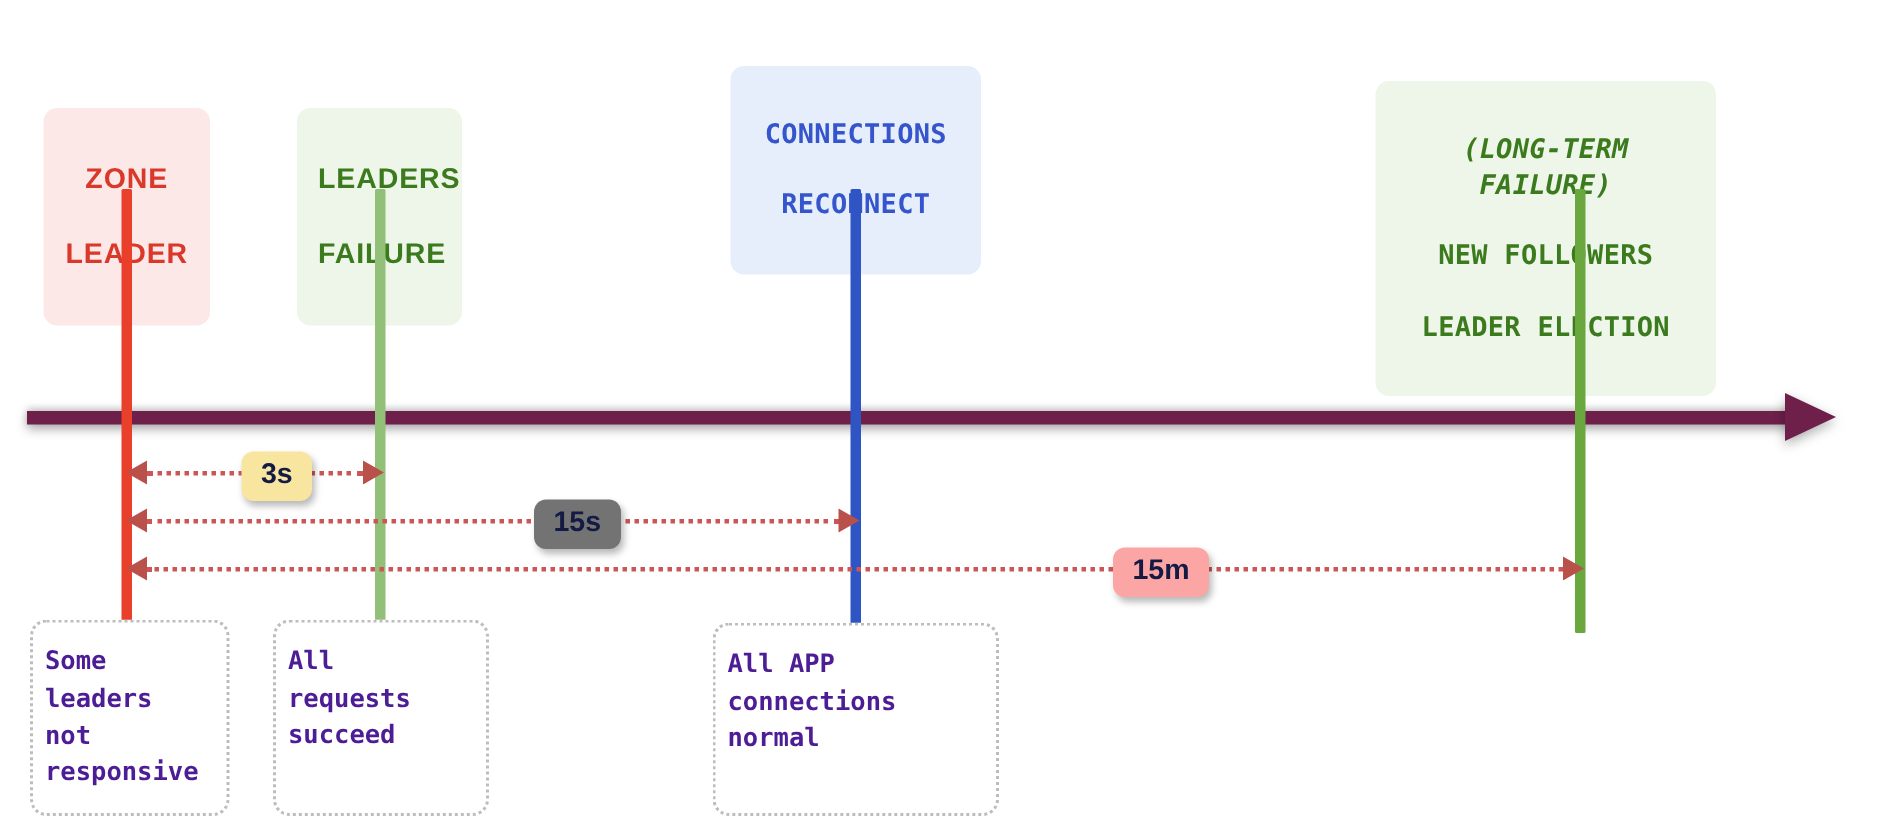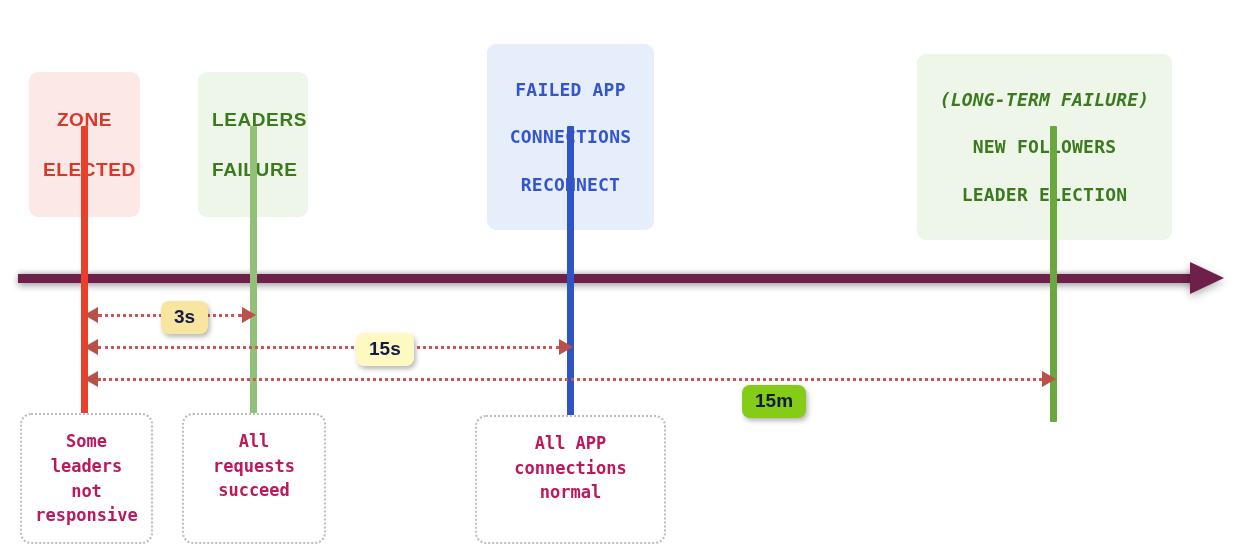--- a/index.html
+++ b/index.html
@@ -112,25 +112,25 @@
     white-space: nowrap;
   }
 
   
   .outcome-box {
     position: absolute;
     border: 2px dotted #bdbdbd;
     border-radius: 11px;
     background: #ffffff;
     box-sizing: border-box;
-    text-align: center;
+    text-align: left;
     font-family: "DejaVu Sans Mono", monospace;
     font-weight: bold;
     font-size: 17px;
-    color: #be185d;
+    color: #4c1d95;
     line-height: 1.45;
     padding: 14px 8px;
     display: flex;
     flex-direction: column;
     align-items: center;
   }
   .outcome-box .para {
     white-space: pre-line;
     width: 100%;
   }
@@ -141,64 +141,63 @@
 </head>
 <body>
 
 <div id="canvas">
 
   <div class="timeline-bar" style="background: rgb(110, 31, 74);"></div>
   <div class="timeline-arrowhead" style="border-left-color: rgb(110, 31, 74);"></div>
 
   <div class="event-label sans" style="left: 29px; top: 72px; width: 111px; background: rgb(252, 233, 231); color: rgb(217, 56, 43);">
     <span class="line">ZONE</span>
-    <span class="line">ELECTED</span>
+    <span class="line">LEADER</span>
   </div>
   <div class="event-line" style="left: 81px; top: 126px; height: 296px; background: rgb(232, 64, 42);"></div>
 
   <div class="event-label sans" style="left: 198px; top: 72px; width: 110px; background: rgb(237, 246, 233); color: rgb(60, 122, 30);">
     <span class="line">LEADERS</span>
     <span class="line">FAILURE</span>
   </div>
   <div class="event-line" style="left: 250px; top: 126px; height: 296px; background: rgb(147, 192, 120);"></div>
 
   <div class="event-label mono" style="left: 487px; top: 44px; width: 167px; background: rgb(230, 237, 251); color: rgb(52, 85, 204);">
-    <span class="line">FAILED APP</span>
     <span class="line">CONNECTIONS</span>
     <span class="line">RECONNECT</span>
   </div>
   <div class="event-line" style="left: 567px; top: 126px; height: 296px; background: rgb(47, 85, 196);"></div>
 
-  <div class="event-label mono" style="left: 917px; top: 54px; width: 255px; background: rgb(237, 246, 233); color: rgb(60, 122, 30);">
+  <div class="event-label mono" style="left: 917px; top: 54px; width: 227px; background: rgb(237, 246, 233); color: rgb(60, 122, 30);">
     <span class="line-italic">(LONG-TERM FAILURE)</span>
     <span class="line">NEW FOLLOWERS</span>
     <span class="line">LEADER ELECTION</span>
   </div>
   <div class="event-line" style="left: 1050px; top: 126px; height: 296px; background: rgb(106, 168, 63);"></div>
 
   <div class="duration-row" style="left:84px; top:307px; width:172px;">
     <span class="arrow-left" style="left:0px;"></span>
     <span class="dotted-line" style="left: 14px; width: 144px; border-top-color: rgb(204, 85, 85);"></span>
     <span class="arrow-right" style="left:158px;"></span>
   </div>
   <div class="duration-badge" style="left: 161px; top: 301px; background: rgb(248, 229, 160); color: rgb(19, 26, 68);">3s</div>
 
   <div class="duration-row" style="left:84px; top:339px; width:489px;">
     <span class="arrow-left" style="left:0px;"></span>
     <span class="dotted-line" style="left: 14px; width: 461px; border-top-color: rgb(204, 85, 85);"></span>
     <span class="arrow-right" style="left:475px;"></span>
   </div>
-  <div class="duration-badge" style="left: 356px; top: 333px; background: #fef9c3; color: rgb(19, 26, 68);">15s</div>
+  <div class="duration-badge" style="left: 356px; top: 333px; background: #737373; color: rgb(19, 26, 68);">15s</div>
 
   <div class="duration-row" style="left:84px; top:371px; width:972px;">
     <span class="arrow-left" style="left:0px;"></span>
     <span class="dotted-line" style="left: 14px; width: 944px; border-top-color: rgb(204, 85, 85);"></span>
     <span class="arrow-right" style="left:958px;"></span>
   </div>
-  <div class="duration-badge" style="left: 742px; top: 365px; background: #84cc16; color: rgb(19, 26, 68); margin-top: 20px;">15m</div>
+  <div class="duration-badge" style="left: 742px; top: 365px; background: #fca5a5; color: rgb(19, 26, 68);">15m</div>
 
   <div class="outcome-box" style="left:20px; top:413px; width:133px; height:131px; justify-content:center;">
     <span class="para">Some
 leaders
 not
 responsive</span>
   </div>
 
   <div class="outcome-box" style="left:182px; top:413px; width:144px; height:131px; justify-content:flex-start;">
     <span class="para">All

